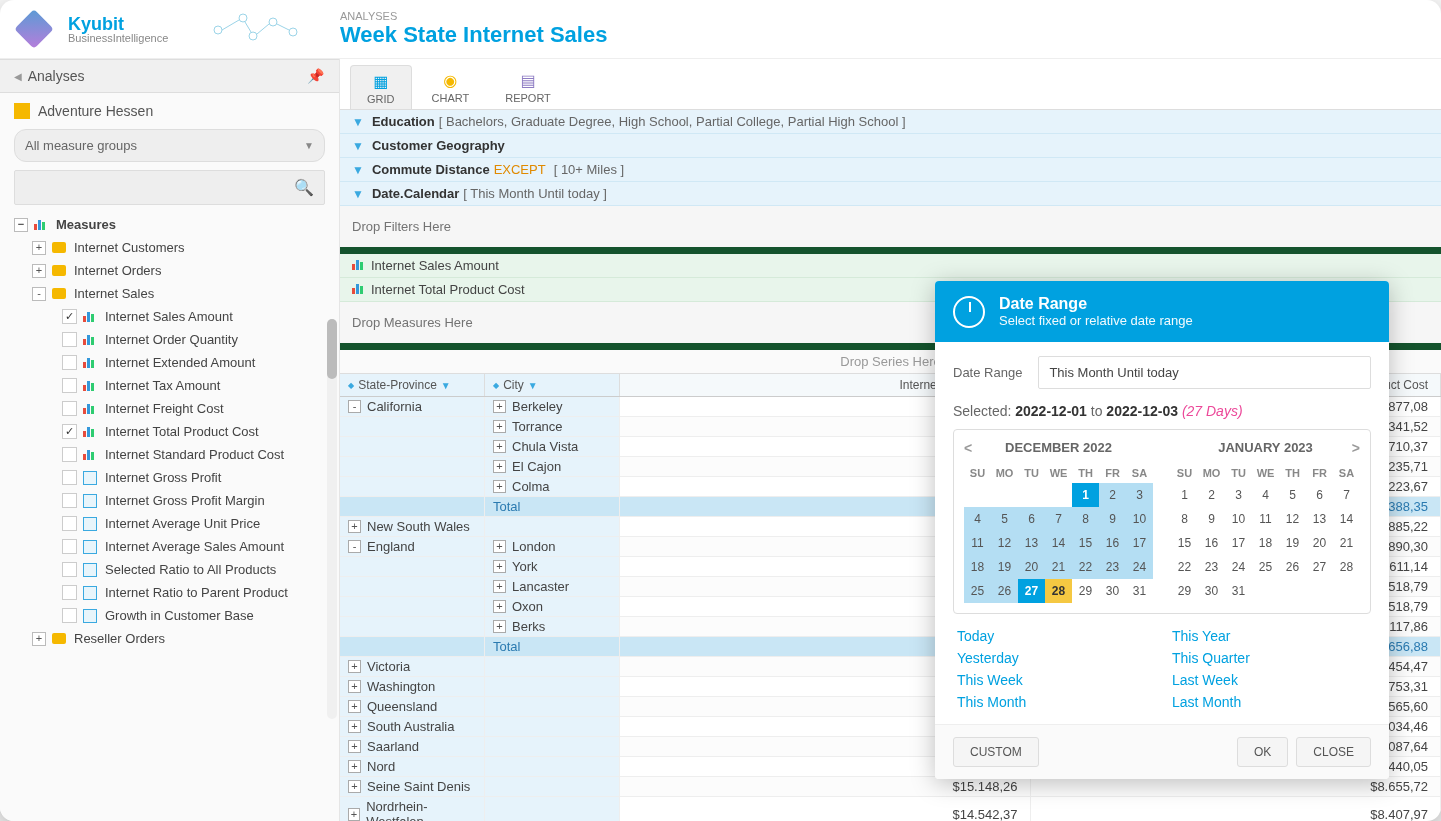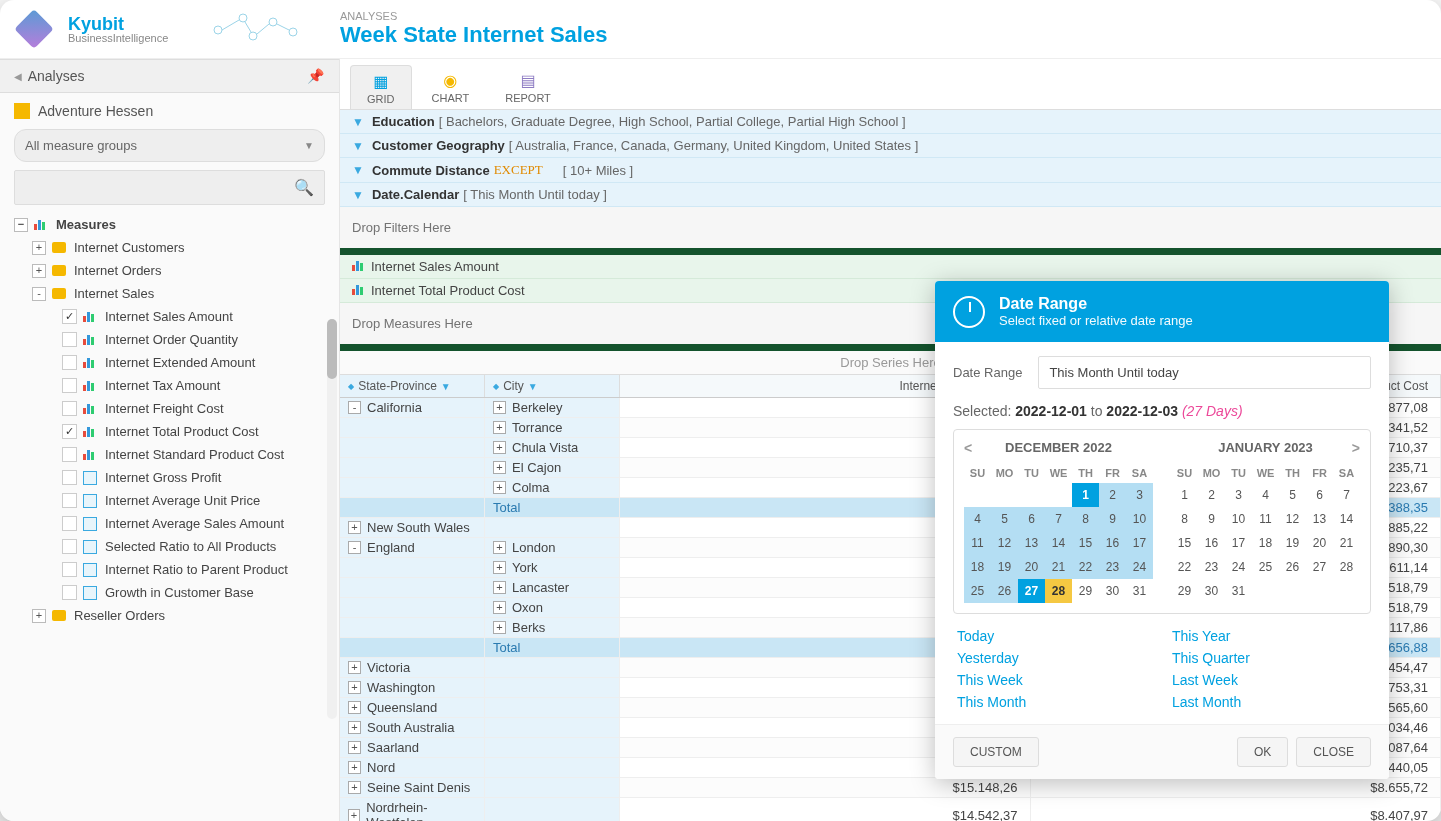--- a/index.html
+++ b/index.html
@@ -43,21 +43,21 @@
 .main { flex: 1; display: flex; flex-direction: column; overflow: hidden; position: relative; }
 .tabs { display: flex; gap: 4px; padding: 6px 10px 0; }
 .tab { padding: 6px 16px 4px; text-align: center; font-size: 11px; color: #666; cursor: pointer; border-radius: 4px 4px 0 0; }
 .tab.active { background: #f0f0f0; border:1px solid #ddd;border-bottom:none;}
 .tab .ticon { font-size: 16px; display:block;margin-bottom:2px;}
 .filters { border-top:1px solid #ddd;}
 .filter-row { display: flex; align-items: center; padding: 4px 12px; background: #e6f3fb; border-bottom: 1px solid #d0e8f5; font-size: 13px; }
 .filter-row .funnel { color: #3aa9e0; margin-right: 8px; font-size: 12px; }
 .filter-row b { color: #333; margin-right: 4px; }
 .filter-row .vals { color: #666; }
-.filter-row .except { color: #e08a00; margin-right: 20px; font-family: Liberation Serif, serif; }
+.filter-row .except { color: #e08a00; margin-right: 8px; }
 .drop-row { padding: 13px 12px; color: #737373; background: #f6f6f6; border-bottom: 7px solid #14532d; }
 .measure-pill { display: flex; align-items: center; padding: 4px 12px; background: #e8f5eb; border-bottom: 1px solid #d5ead9; font-size: 13px; }
 .measure-pill .mic { margin-right: 8px; }
 .grid-area { flex:1; overflow:hidden; position: relative;}
 .series-drop { text-align: center; color: #999; padding: 4px; border-bottom: 1px solid #ddd; background:#fafafa;}
 .grid-head { display: flex; border-bottom: 1px solid #ccc; background: #f5f9fb;}
 .gh-cell { padding: 4px 8px; border-right: 1px solid #ddd; font-size: 12px; color: #555; display:flex;align-items:center;}
 .gh-state { width: 145px; background:#e6f3fb;}
 .gh-city { width: 135px; background:#e6f3fb;}
 .gh-num { flex:1; text-align: right; justify-content:flex-end;padding:4px 12px;line-height:1.2;}
@@ -274,20 +274,27 @@
               <span class="ico">
                 <span class="calc-icon"></span>
               </span>
               <span>Internet Gross Profit</span>
             </div>
             <div class="tree-row" style="padding-left: 48px;">
               <span class="checkbox "></span>
               <span class="ico">
                 <span class="calc-icon"></span>
               </span>
+              <span>Internet Gross Profit Margin</span>
+            </div>
+            <div class="tree-row" style="padding-left: 48px;">
+              <span class="checkbox "></span>
+              <span class="ico">
+                <span class="calc-icon"></span>
+              </span>
               <span>Internet Average Unit Price</span>
             </div>
             <div class="tree-row" style="padding-left: 48px;">
               <span class="checkbox "></span>
               <span class="ico">
                 <span class="calc-icon"></span>
               </span>
               <span>Internet Average Sales Amount</span>
             </div>
             <div class="tree-row" style="padding-left: 48px;">
@@ -333,21 +340,20 @@
         </div>
       <div class="filters" id="filters">
           <div class="filter-row">
             <span class="funnel">▼</span>
             <b>Education</b> 
             <span class="vals">[ Bachelors, Graduate Degree, High School, Partial College, Partial High School ]</span>
           </div>
           <div class="filter-row">
             <span class="funnel">▼</span>
             <b>Customer Geography</b> 
-            <span class="vals">[ Australia, France, Canada, Germany, United Kingdom, United States ]</span>
           </div>
           <div class="filter-row">
             <span class="funnel">▼</span>
             <b>Commute Distance</b> 
             <span class="except">EXCEPT</span>
             <span class="vals">[ 10+ Miles ]</span>
           </div>
           <div class="filter-row">
             <span class="funnel">▼</span>
             <b>Date.Calendar</b> 

